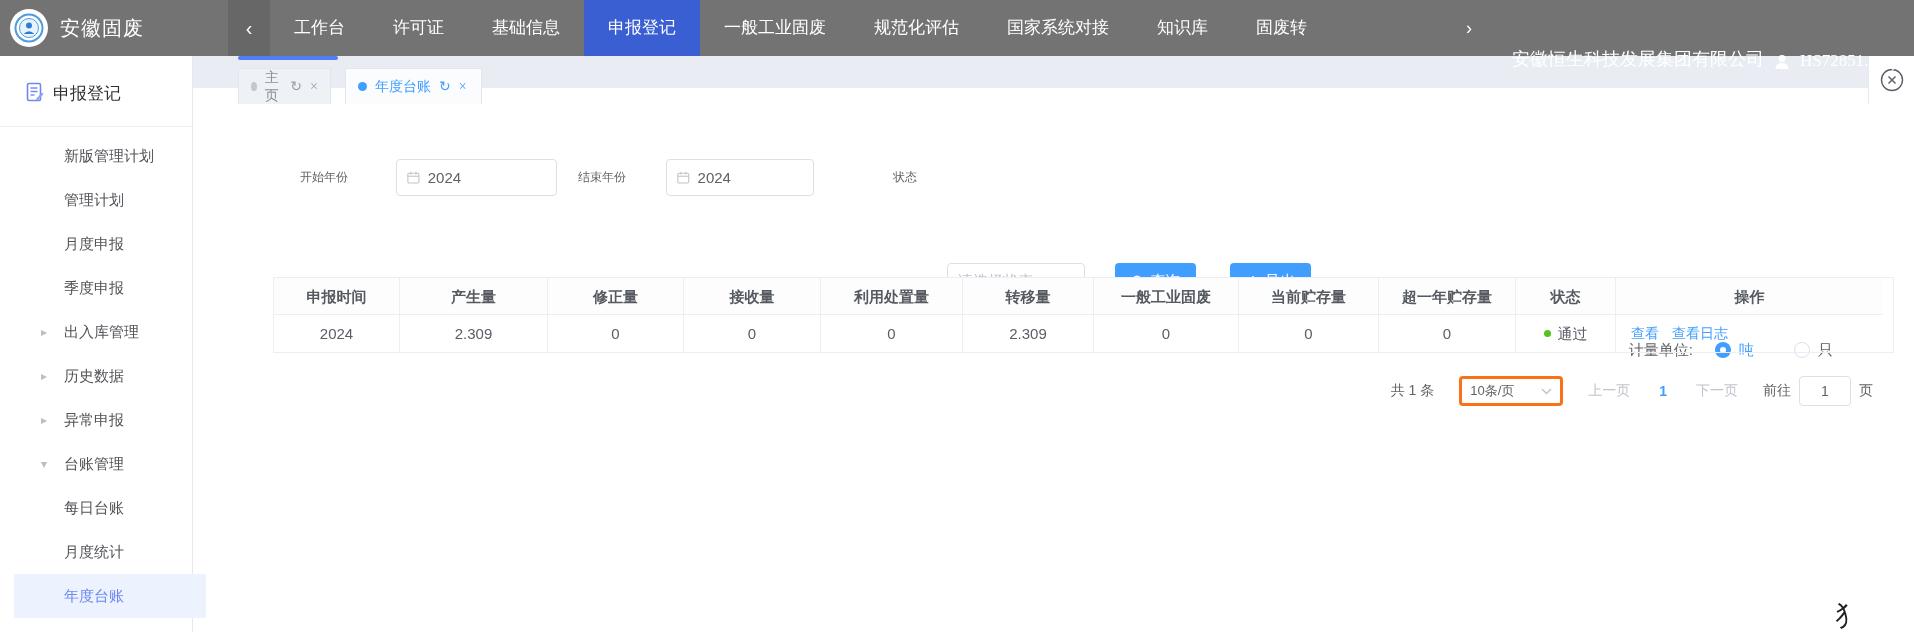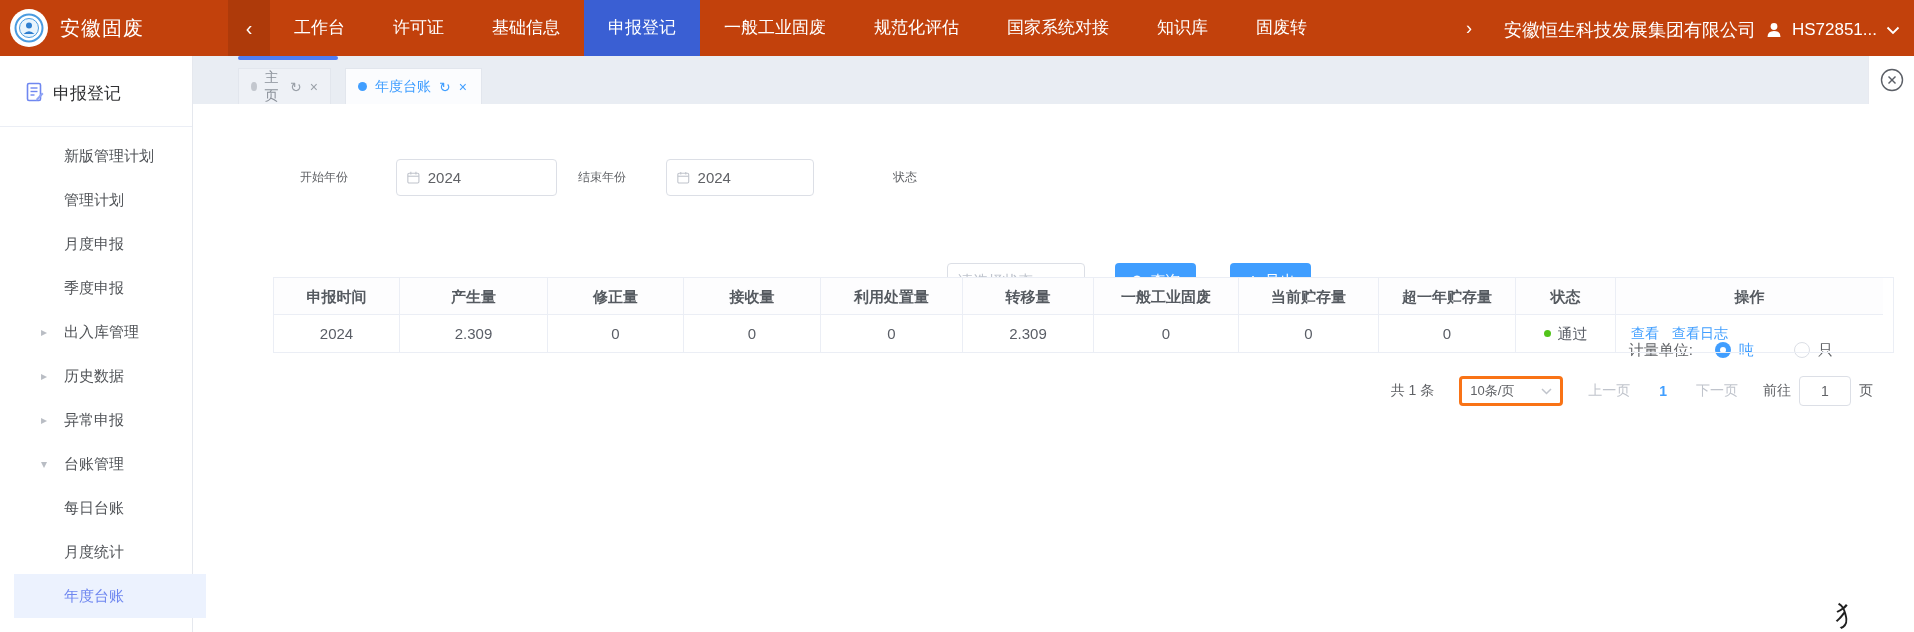--- a/index.html
+++ b/index.html
@@ -1,46 +1,46 @@
 <!DOCTYPE html>
 <html><head>
 <meta charset="utf-8">
 <style>
   * { box-sizing: border-box; margin: 0; padding: 0; }
   html,body { background:#fff; }
   body { font-family: "Liberation Sans", "DejaVu Sans", sans-serif; }
   .app { position:relative; width:1914px; height:632px; background:#fff; overflow:hidden; }
 
   
-  .navbar { position:absolute; left:0; top:0; width:1914px; height:56px; background:#c2410c; display:flex; align-items:center; z-index:5; }
+  .navbar { position:absolute; left:0; top:0; width:1914px; height:56px; background:#737373; display:flex; align-items:center; z-index:5; }
   .logo { position:absolute; left:10px; top:9px; width:38px; height:38px; border-radius:50%; background:#fff; display:flex; align-items:center; justify-content:center; }
   .brand { position:absolute; left:60px; top:0; height:56px; line-height:56px; color:#fff; font-size:20px; letter-spacing:1px; }
   .collapse-btn { position:absolute; left:228px; top:0; width:42px; height:56px; background:rgba(0,0,0,0.10); color:#fff; font-size:20px; display:flex; align-items:center; justify-content:center; cursor:pointer; }
   .nav-menu { position:absolute; left:270px; top:0; height:63px; display:flex; max-width:1190px; overflow:hidden; }
   .nav-item { height:56px; line-height:56px; padding:0 24px; color:#fff; font-size:17px; white-space:nowrap; cursor:pointer; }
   .nav-item.active { background:#3a5fd3; }
   .nav-more { position:absolute; left:1466px; top:0; height:56px; line-height:56px; color:#fff; font-size:18px; cursor:pointer; }
-  .nav-right { position:absolute; right:14px; top:2px; height:56px; display:flex; align-items:center; gap:9px; color:#fff; }
+  .nav-right { position:absolute; right:14px; top:15px; height:56px; display:flex; align-items:flex-end; gap:9px; color:#fff;font-family:Liberation Serif, serif; }
   .company { font-size:18px; }
   .username { font-size:17px; }
   .chev-down { display:inline-block; }
 
   
   .sidebar { position:absolute; left:0; top:56px; width:193px; height:576px; background:#fff; border-right:1px solid #e5e8ee; z-index:4; }
   .side-header { position:absolute; left:0; top:0; width:100%; height:71px; border-bottom:1px solid #ebeef5; }
   .side-header .doc-icon { position:absolute; left:25px; top:26px; }
   .side-title { position:absolute; left:53px; top:26px; font-size:17px; color:#303133; }
   .menu { position:absolute; top:78px; left:14px; width:100%; }
   .m-item { position:relative; height:44px; line-height:44px; font-size:15px; color:#515458; padding-left:50px; cursor:pointer; white-space:nowrap; }
   .m-item .caret { position:absolute; left:27px; top:0; color:#b9bdc4; font-size:12px; }
   .m-item.sub { }
   .m-item.active { background:#ecf2fe; color:#6f87f0; }
 
   
-  .tabbar { position:absolute; left:193px; top:56px; width:1721px; height:48px; background:#e9edf3; }
+  .tabbar { position:absolute; left:193px; top:56px; width:1721px; height:32px; background:#e9edf3;font-family:Liberation Serif, serif; }
   .tab-thumb { position:absolute; left:45px; top:0; width:100px; height:4px; background:#4f7df2; border-radius:2px; }
   .tab { position:absolute; top:12px; height:36px; display:flex; align-items:center; gap:8px; padding:0 12px; font-size:14px; background:#eef1f6; border:1px solid #e2e6ed; border-bottom:none; cursor:pointer; }
   .tab .dot { width:9px; height:9px; border-radius:50%; background:#c3c7ce; }
   .tab .t-ic { font-size:14px; color:#9aa0a8; cursor:pointer; }
   .tab.t1 { left:45px; width:93px; color:#8a9099; }
   .tab.t2 { left:152px; width:137px; background:#fbfcfe; color:#409EFF; }
   .tab.t2 .dot { background:#409EFF; }
   .tab.t2 .t-ic { color:#409EFF; }
   .closeall { position:absolute; right:0; top:0; width:46px; height:48px; background:#fff; border-left:1px solid #e8eaf0; display:flex; align-items:center; justify-content:center; cursor:pointer; }
 

